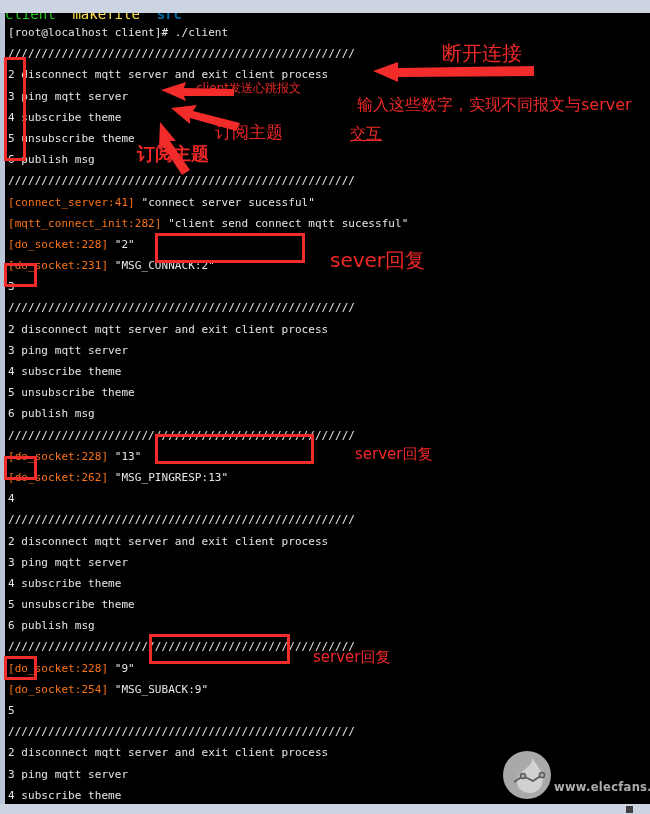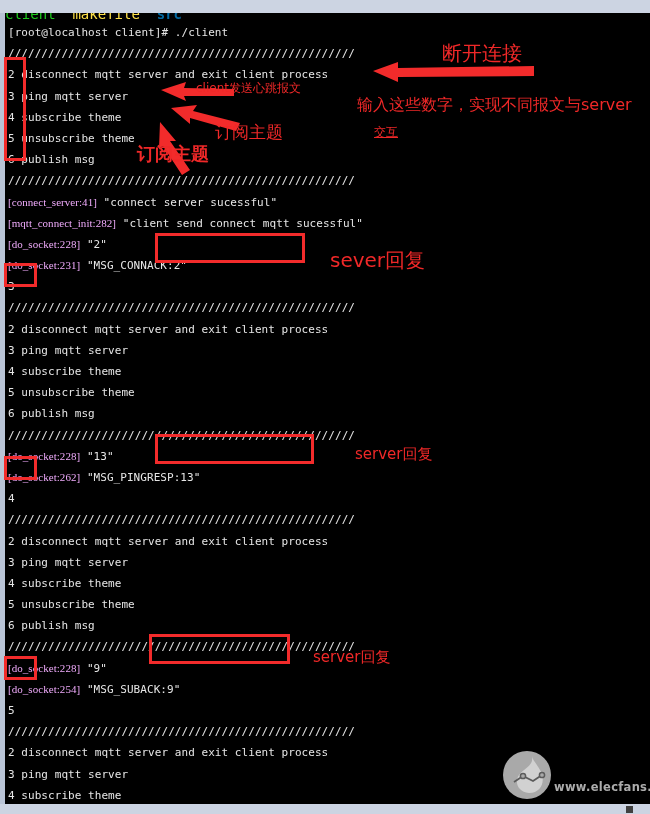--- a/index.html
+++ b/index.html
@@ -70,21 +70,21 @@
     width: 640px;
   }
   .line {
     height: 21.2px;
     line-height: 21.2px;
     white-space: pre;
     font-size: 11px;
     color: #e6e6e6;
     letter-spacing: 0.05px;
   }
-  .tag { color: #f0abfc; font-family: Liberation Serif, serif; }
+  .tag { color: #f97316; }
   .txt { color: #e6e6e6; }
 
   
   .anno {
     position: absolute;
     left: 0; top: 0;
     width: 650px; height: 814px;
     pointer-events: none;
   }
   .box {
@@ -224,21 +224,21 @@
 
     <div class="cn" style="left:442px; top:40px; font-size:20px;">断开连接</div>
 
     <div class="cn" style="left:196px; top:80px; font-size:12px;">client发送心跳报文</div>
 
     <div class="cn" style="left:215px; top:121px; font-size:17px;">订阅主题</div>
 
     <div class="cn" style="left:137px; top:142px; font-size:18px; font-weight:bold;">订阅主题</div>
 
     <div class="cn" style="left:357px; top:95px; font-size:16px;">输入这些数字，实现不同报文与server</div>
-    <div class="cn" style="left:374px; top:124px; font-size:12px;text-decoration:underline;">交互</div>
+    <div class="cn" style="left:350px; top:124px; font-size:16px;text-decoration:underline;">交互</div>
 
     <div class="cn" style="left:330px; top:247px; font-size:20px;">sever回复</div>
     <div class="cn" style="left:355px; top:445px; font-size:15px;">server回复</div>
     <div class="cn" style="left:313px; top:648px; font-size:15px;">server回复</div>
   </div>
 
   <div class="watermark">
     <svg width="50" height="50" style="position:absolute;left:0;top:0;">
       <circle cx="25" cy="25" r="24" fill="#cfcfcf"></circle>
       <path d="M30 6 C32 16, 22 18, 17 25 C12 32, 16 42, 27 43 C40 43, 44 30, 38 20 C35 14, 31 11, 30 6 Z" fill="#ffffff"></path>

